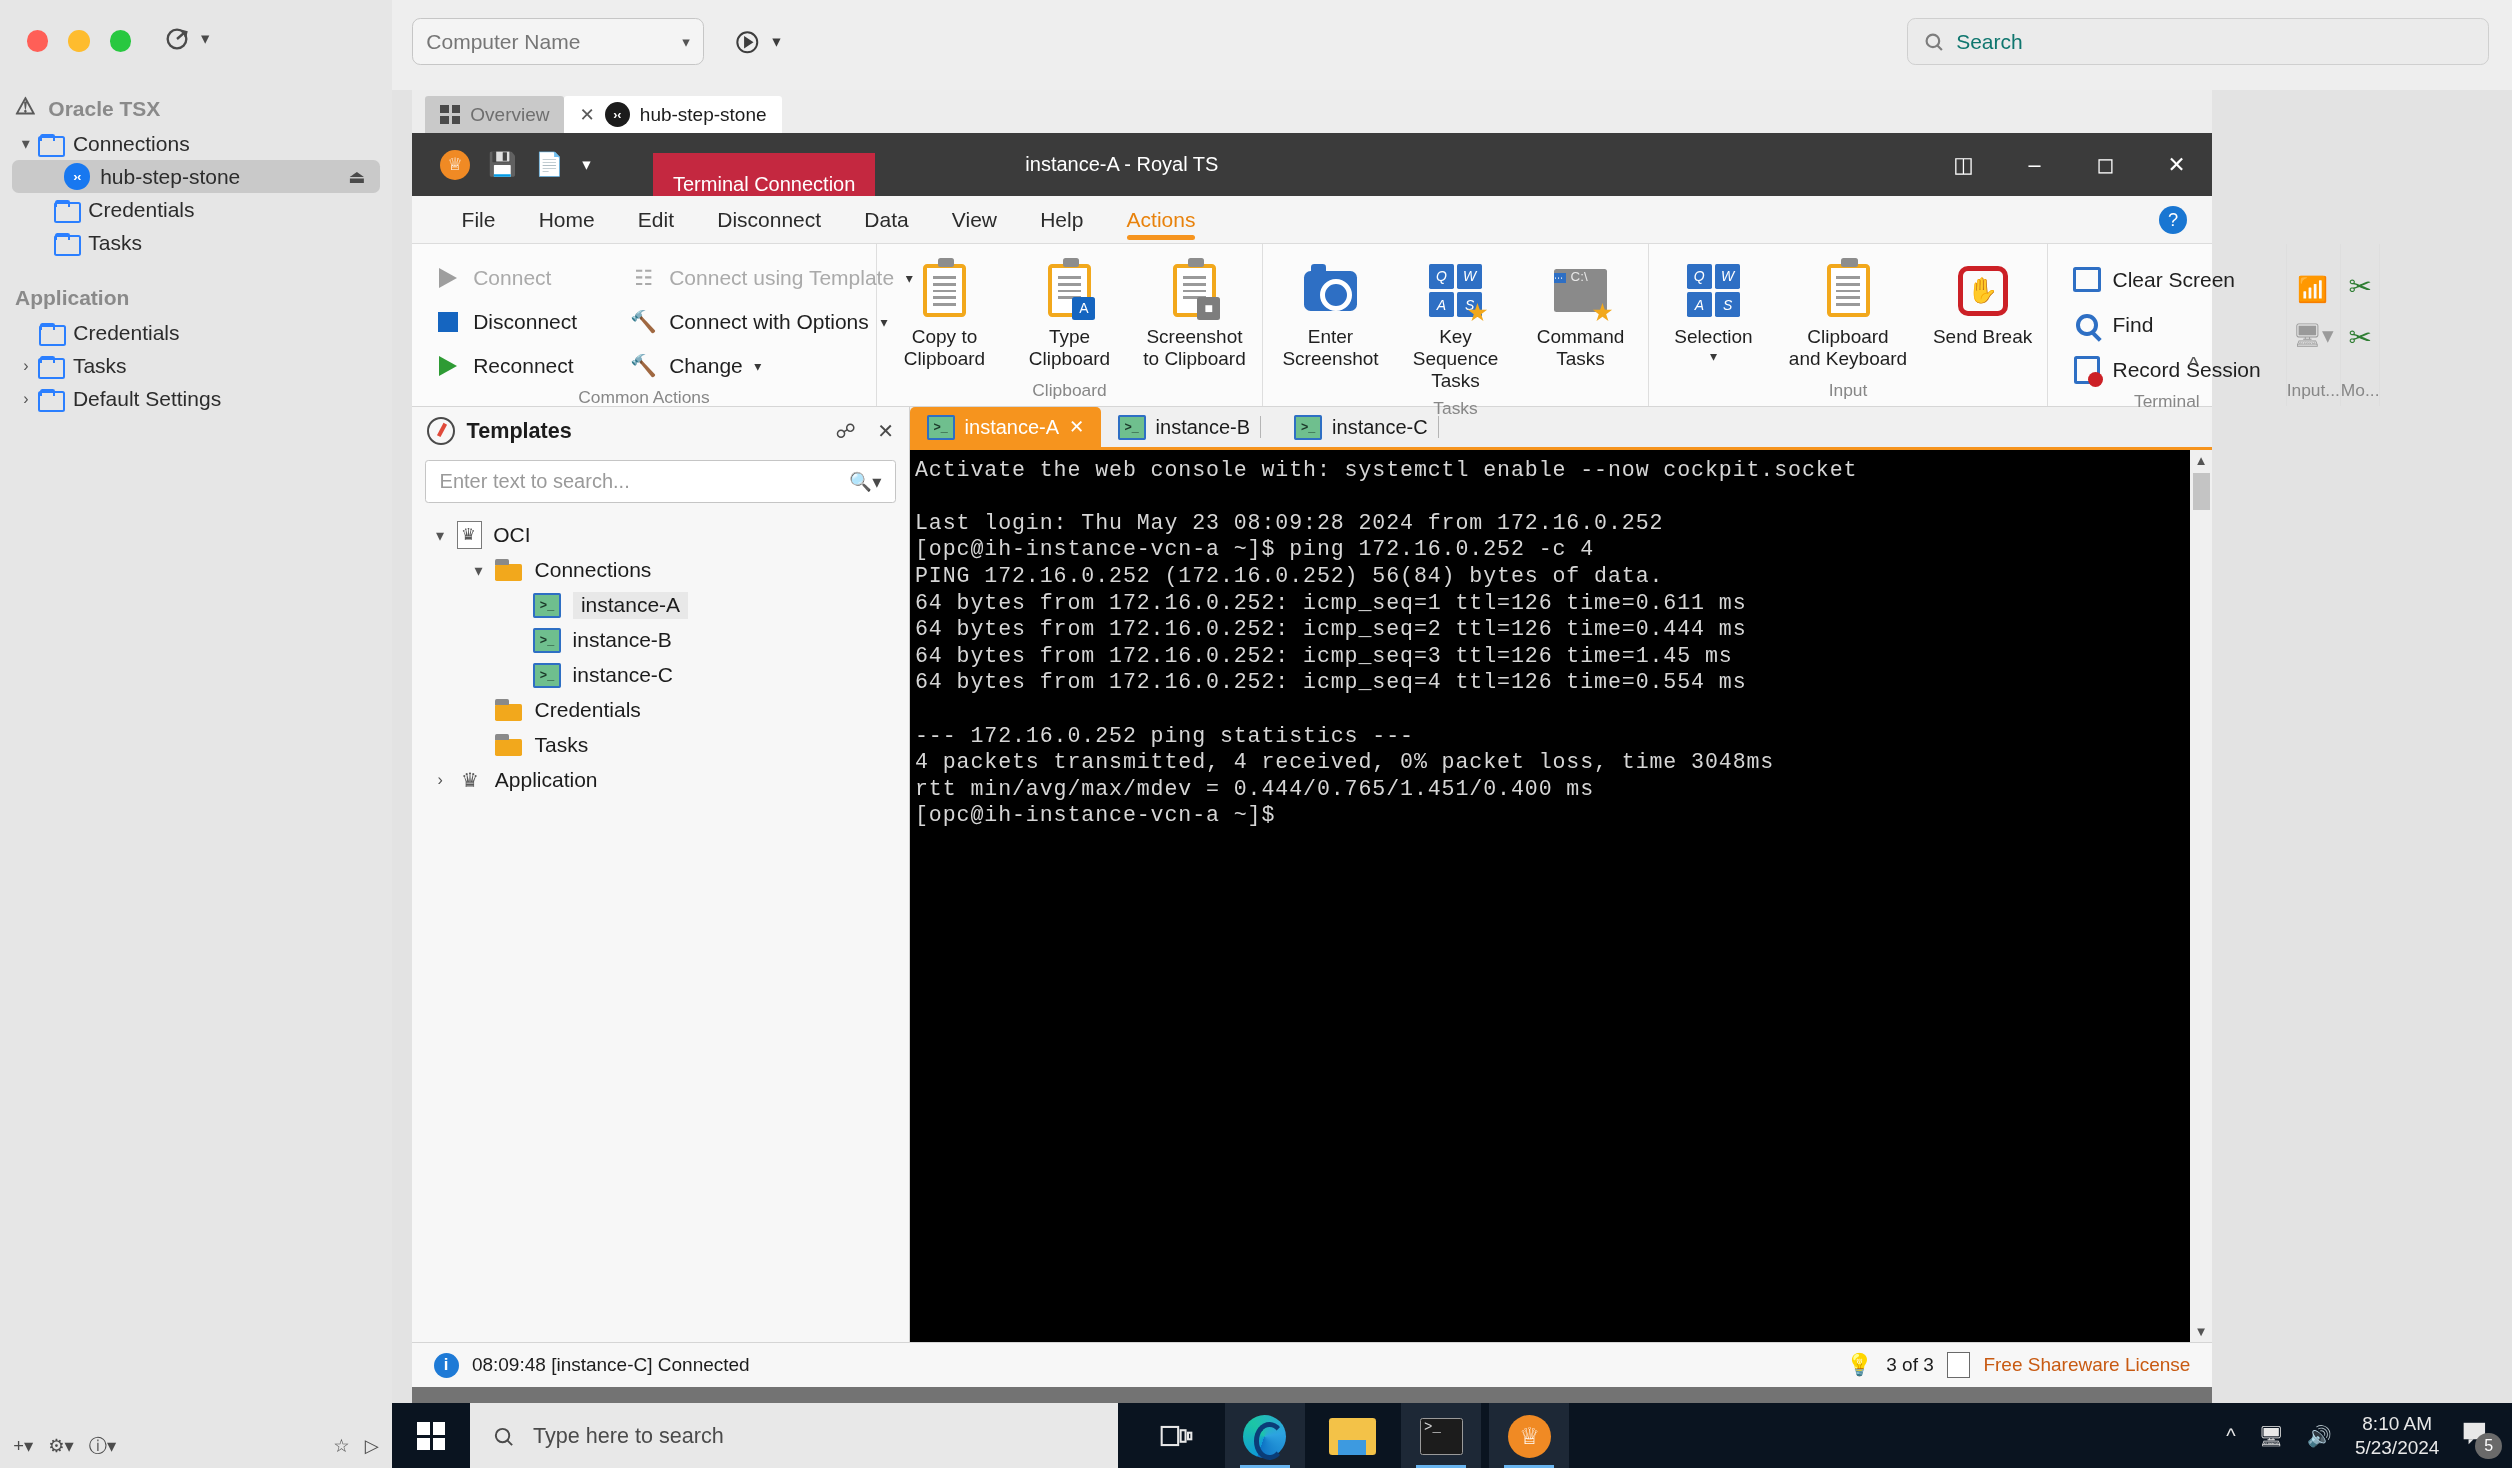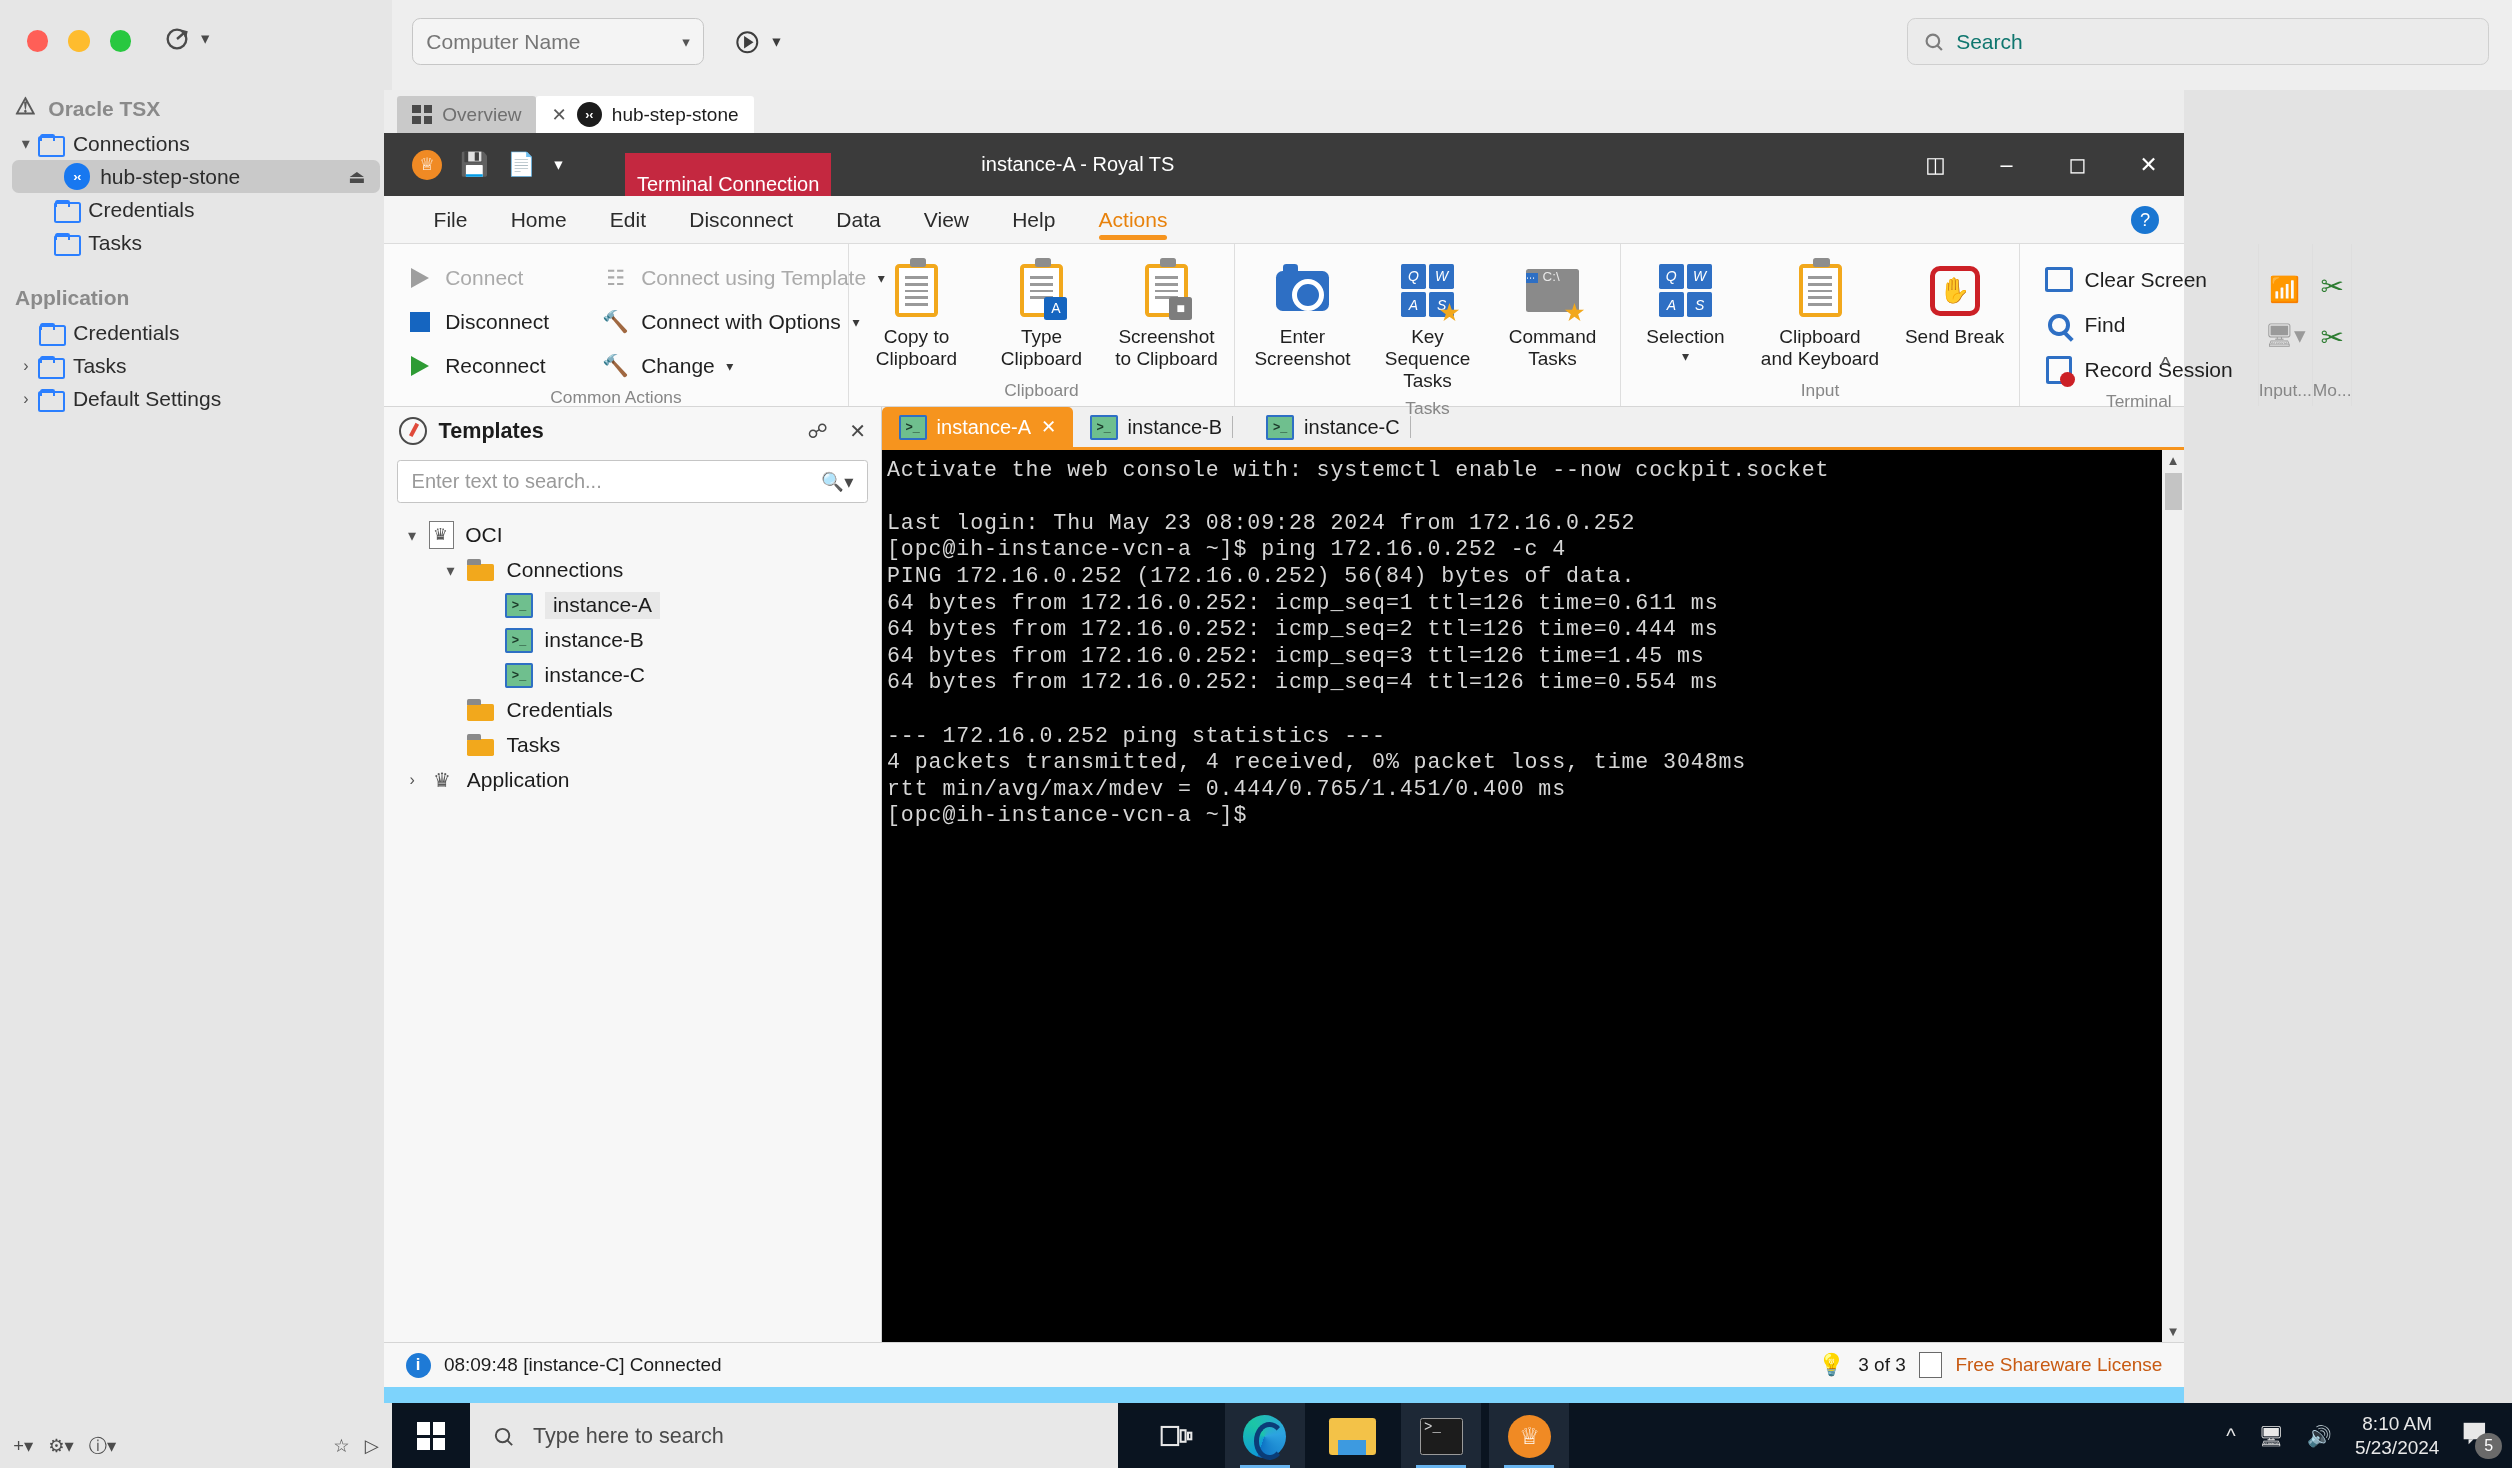--- a/index.html
+++ b/index.html
@@ -60,38 +60,38 @@
   }
   .combo .caret { margin-left: auto; font-size: 15px; color: #555; }
   .playbtn { position: absolute; left: 342px; top: 18.3px; width: 91px; height: 47px; display: flex; align-items: center; gap: 11.6px; color: #3d3d3d; }
   .mac-search {
     position: absolute; right: 23px; top: 18.3px; width: 582px; height: 47px;
     background: #ebebeb; border: 0.8px solid #cfcfcf; border-radius: 8.3px;
     display: flex; align-items: center; padding: 0 15px; gap: 11.6px; font-size: 21px; color: #0f766e;
   }
 
   
-  .win { position: absolute; left: 384px; top: 90px; width: 1800px; height: 1313px; background: #7dd3fc; }
+  .win { position: absolute; left: 412px; top: 90px; width: 1800px; height: 1313px; background: #737373; }
 
   .tabstrip { height: 43px; background: #ededed; display: flex; align-items: flex-end; padding-left: 13.3px; }
   .wtab {
     height: 37px; display: flex; align-items: center; gap: 10px; padding: 0 15px;
     font-size: 19px; color: #6f6f6f; background: #c9c9c9; border-radius: 3.3px 3.3px 0 0;
   }
   .wtab.active { background: #fff; color: #1c1c1c; }
   .grid-ico { width: 20px; height: 20px; display: grid; grid-template-columns: 8.3px 8.3px; grid-template-rows: 8.3px 8.3px; gap: 3.3px; }
   .grid-ico i { background: #4a4a4a; display: block; }
   .tclose { font-size: 18.3px; color: #5a5a5a; }
   .ssh-ico { width: 25px; height: 25px; border-radius: 50%; background: #1c1c1c; color: #fff; font-size: 12.5px; display: flex; align-items: center; justify-content: center; font-weight: bold; }
 
   .titlebar { height: 63px; background: #3b3b3b; display: flex; align-items: center; position: relative; }
   .qat { display: flex; align-items: center; gap: 18.3px; padding-left: 28px; width: 241px; }
   .qat-ico { color: #fff; font-size: 23px; display: flex; align-items: center; }
   .royal-crown { width: 30px; height: 30px; border-radius: 50%; background: #f08a24; display: flex; align-items: center; justify-content: center; color: #fff; font-size: 17.4px; }
-  .conn-badge { background: #c42840; color: #fff; font-size: 20px; height: 63px; display: flex; align-items: center; padding: 0 12px; margin-top: 39px; }
+  .conn-badge { background: #c42840; color: #fff; font-size: 20px; height: 63px; display: flex; align-items: center; padding: 0 20px; margin-top: 39px; }
   .wtitle { color: #fff; font-size: 20px; margin-left: 150px; }
   .wctrl { position: absolute; right: 0; top: 0; height: 63px; display: flex; align-items: center; }
   .wctrl span { width: 71px; height: 63px; display: flex; align-items: center; justify-content: center; color: #fff; font-size: 21.6px; }
 
   .menubar { height: 48px; background: #f5f5f5; display: flex; align-items: center; padding-left: 28px; gap: 0; position: relative; border-bottom: 0.8px solid #dcdcdc; }
   .menubar .mi { font-size: 21px; color: #2b2b2b; padding: 0 21.6px; height: 48px; display: flex; align-items: center; position: relative; }
   .menubar .mi.active { color: #e8820c; }
   .menubar .mi.active::after { content: ""; position: absolute; left: 21.6px; right: 21.6px; bottom: 3.3px; height: 5px; background: #f6941e; border-radius: 2.5px; }
   .helpq { position: absolute; right: 25px; width: 28px; height: 28px; border-radius: 50%; background: #1976d2; color: #fff; font-size: 18.3px; display: flex; align-items: center; justify-content: center; }
 

